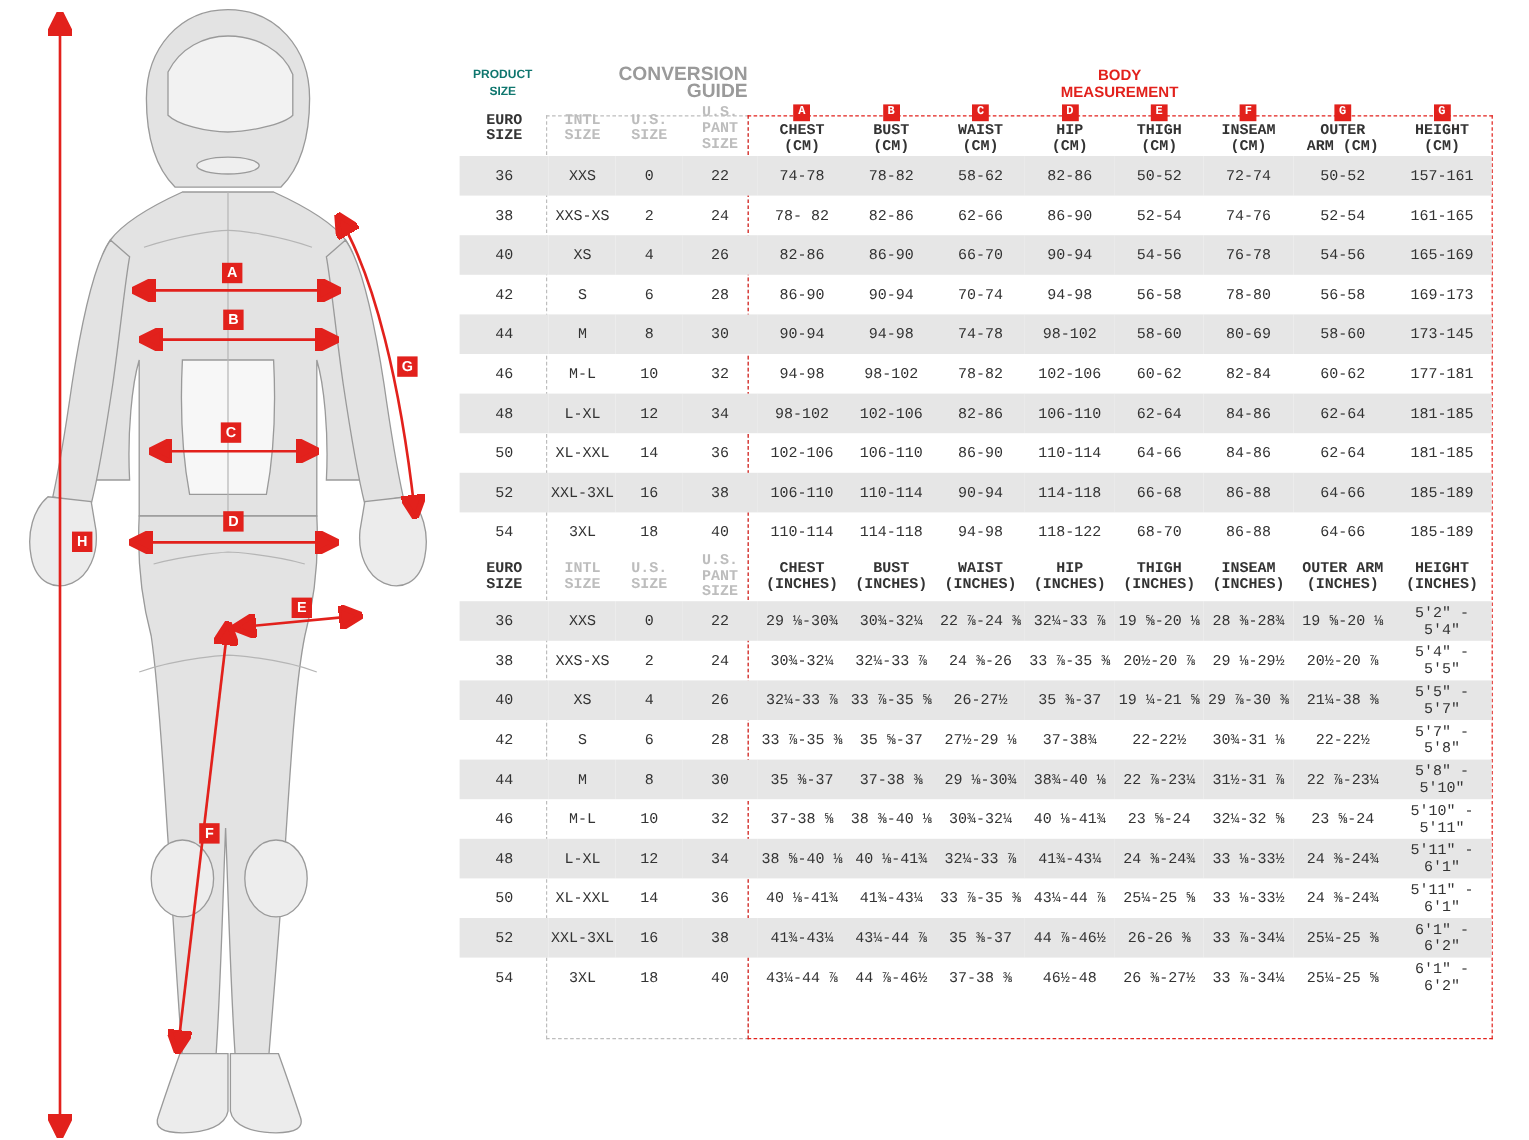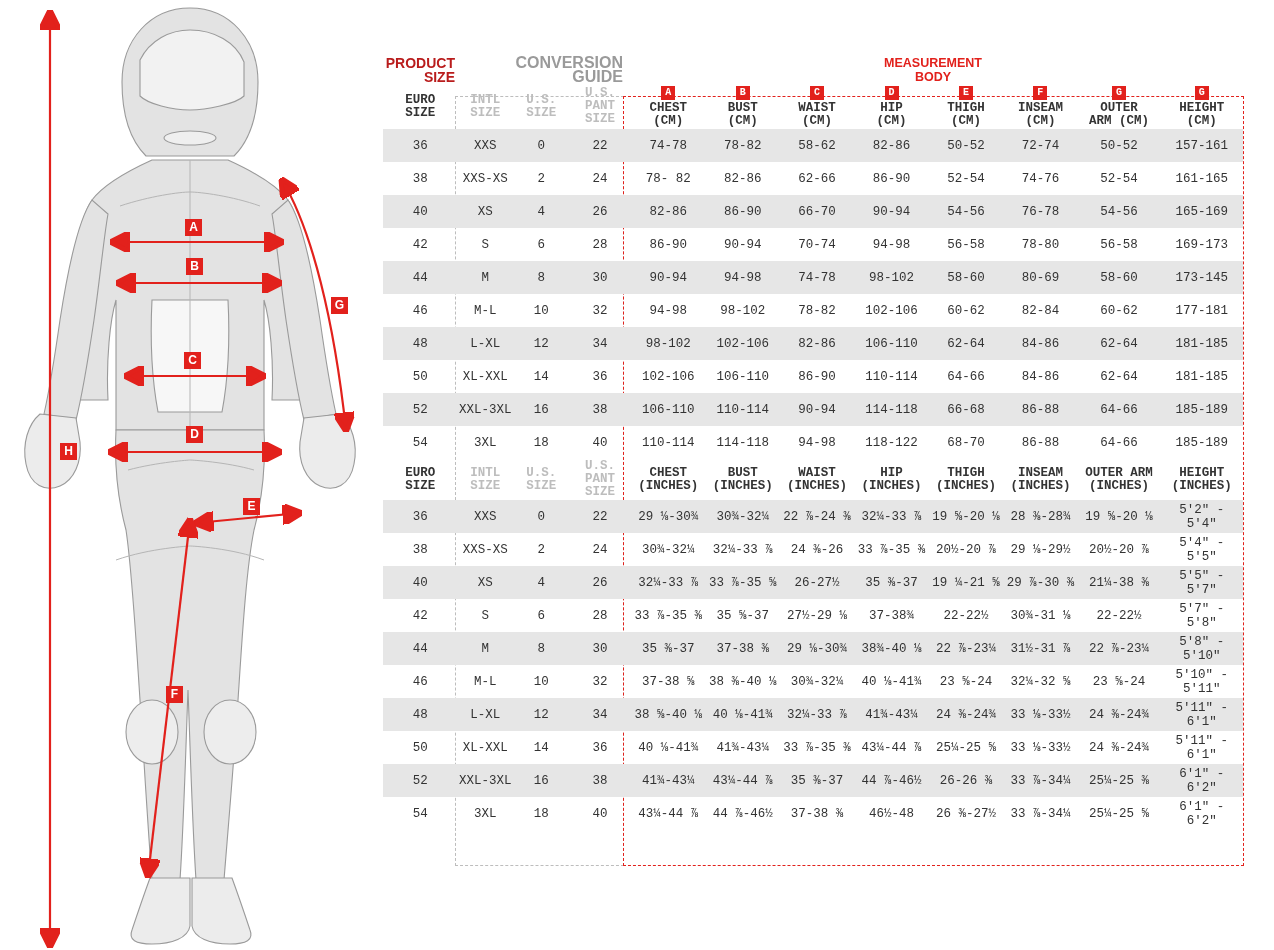--- a/index.html
+++ b/index.html
@@ -9,21 +9,21 @@
   
   .figure{position:absolute;left:0;top:0;width:380px;height:950px;}
   .fig-svg{position:absolute;left:0;top:0;}
   .marker{position:absolute;background:#e2211c;color:#fff;font-size:12px;font-weight:bold;
           width:17px;height:17px;line-height:17px;text-align:center;font-family:"Liberation Sans",sans-serif;}
 
   
   .tablewrap{position:absolute;left:383px;top:56px;width:860px;}
 
   .hdrrow{display:flex;align-items:flex-start;}
-  .hdr-product{width:72px;text-align:right;color:#b91c1c;font-size:14px;font-weight:bold;line-height:14px;}
+  .hdr-product{width:72px;text-align:center;color:#0f766e;font-size:10px;font-weight:bold;line-height:14px;}
   .hdr-conv{width:168px;text-align:right;color:#9a9a9a;font-size:16px;font-weight:bold;line-height:14px;}
   .hdr-body{flex:1;text-align:center;color:#e2211c;font-size:12.5px;font-weight:bold;line-height:14px;}
 
   .dashbox{position:absolute;border:1px dashed #e2211c;}
   .dashbox-grey{position:absolute;border:1px dashed #bdbdbd;}
 
   table.size{border-collapse:collapse;width:860px;table-layout:fixed;position:relative;z-index:2;font-family:Liberation Mono, monospace;}
   table.size td{text-align:center;vertical-align:middle;font-size:12.5px;color:#333;height:31px;}
 
   .col-euro{width:72px;}
@@ -122,22 +122,22 @@
     <div class="hdrrow">
       <div class="hdr-product">
         <div>PRODUCT</div>
         <div>SIZE</div>
       </div>
       <div class="hdr-conv">
         <div>CONVERSION</div>
         <div>GUIDE</div>
       </div>
       <div class="hdr-body">
+        <div>BODY</div>
         <div>MEASUREMENT</div>
-        <div>BODY</div>
       </div>
     </div>
 
     <div class="dashbox-grey" style="left:72px;top:40px;width:167px;height:768px;"></div>
     <div class="dashbox" style="left:240px;top:40px;width:619px;height:768px;"></div>
 
     <table class="size">
       <colgroup>
         <col class="col-euro">
           <col class="col-intl">

